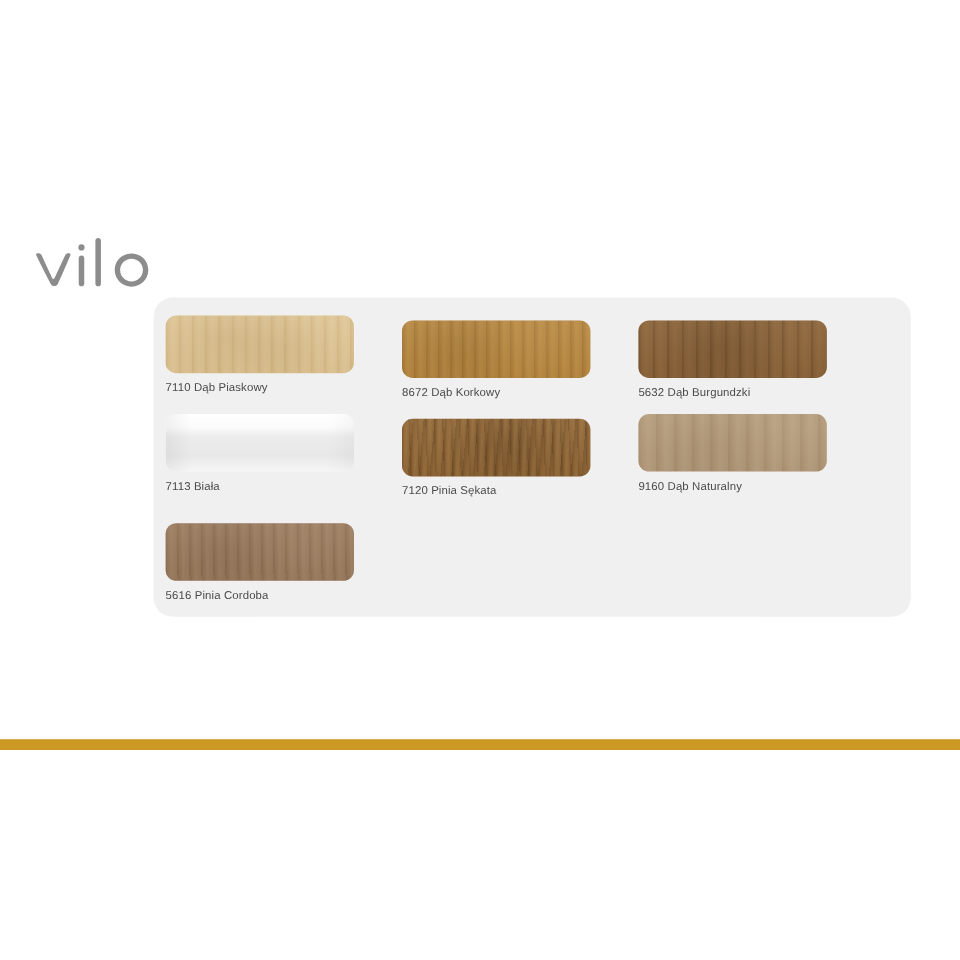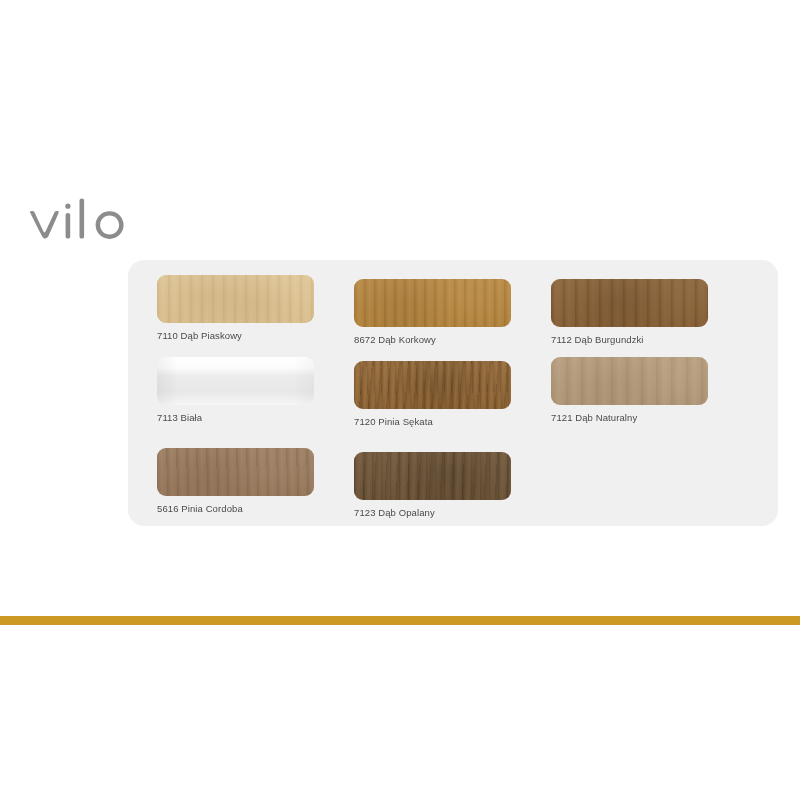--- a/index.html
+++ b/index.html
@@ -22,26 +22,25 @@
     top: 196px;
     width: 130px;
     height: 56px;
   }
   #brand-logo svg { display: block; }
 
   
   #swatch-panel {
     position: absolute;
     left: 128px;
-    top: 260px;
+    top: 248px;
     width: 631px;
     height: 266px;
     background: #f0f0f0;
     border-radius: 16px;
-    padding-left: 19px;
   }
 
   .swatch-grid {
     position: relative;
     width: 100%;
     height: 100%;
   }
 
   .swatch-cell {
     position: absolute;
@@ -283,21 +282,21 @@
       </div>
       <div class="swatch-label">8672 Dąb Korkowy</div>
     </div>
 
     <div class="swatch-cell col-3 row-1">
       <div class="swatch-chip w-7112">
         <div class="grain grain-a"></div>
         <div class="grain grain-b"></div>
         <div class="grain grain-c"></div>
       </div>
-      <div class="swatch-label">7112 Dąb Burgundzki</div>
+      <div class="swatch-label">5632 Dąb Burgundzki</div>
     </div>
 
     <div class="swatch-cell col-1 row-2">
       <div class="swatch-chip w-7113">
         <div class="grain grain-a"></div>
         <div class="grain grain-b"></div>
         <div class="grain grain-c"></div>
       </div>
       <div class="swatch-label">7113 Biała</div>
     </div>
@@ -310,37 +309,29 @@
       </div>
       <div class="swatch-label">7120 Pinia Sękata</div>
     </div>
 
     <div class="swatch-cell col-3 row-2">
       <div class="swatch-chip w-7121">
         <div class="grain grain-a"></div>
         <div class="grain grain-b"></div>
         <div class="grain grain-c"></div>
       </div>
-      <div class="swatch-label">7121 Dąb Naturalny</div>
+      <div class="swatch-label">9160 Dąb Naturalny</div>
     </div>
 
     <div class="swatch-cell col-1 row-3">
       <div class="swatch-chip w-7122">
         <div class="grain grain-a"></div>
         <div class="grain grain-b"></div>
         <div class="grain grain-c"></div>
       </div>
       <div class="swatch-label">5616 Pinia Cordoba</div>
     </div>
 
-    <div class="swatch-cell col-2 row-3">
-      <div class="swatch-chip w-7123">
-        <div class="grain grain-a"></div>
-        <div class="grain grain-b"></div>
-        <div class="grain grain-c"></div>
-      </div>
-      <div class="swatch-label">7123 Dąb Opalany</div>
-    </div>
 
   </div>
 </div>
 
 <div id="gold-bar"></div>
 
 </body></html>

